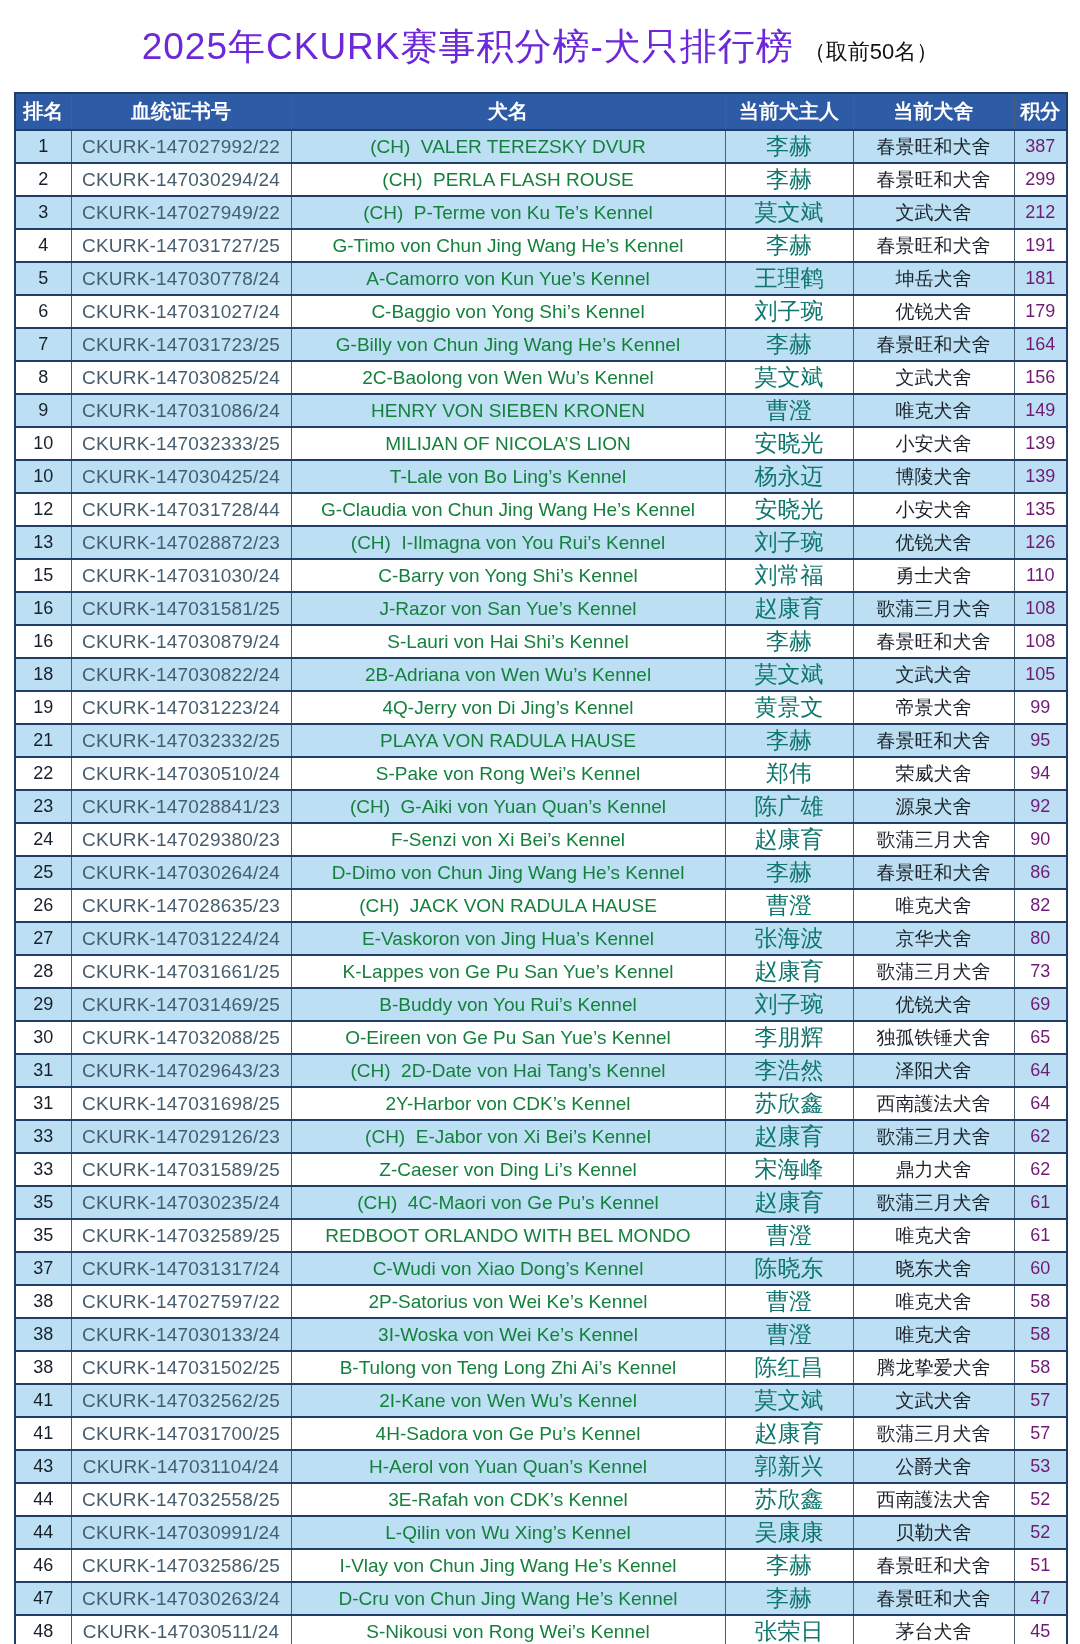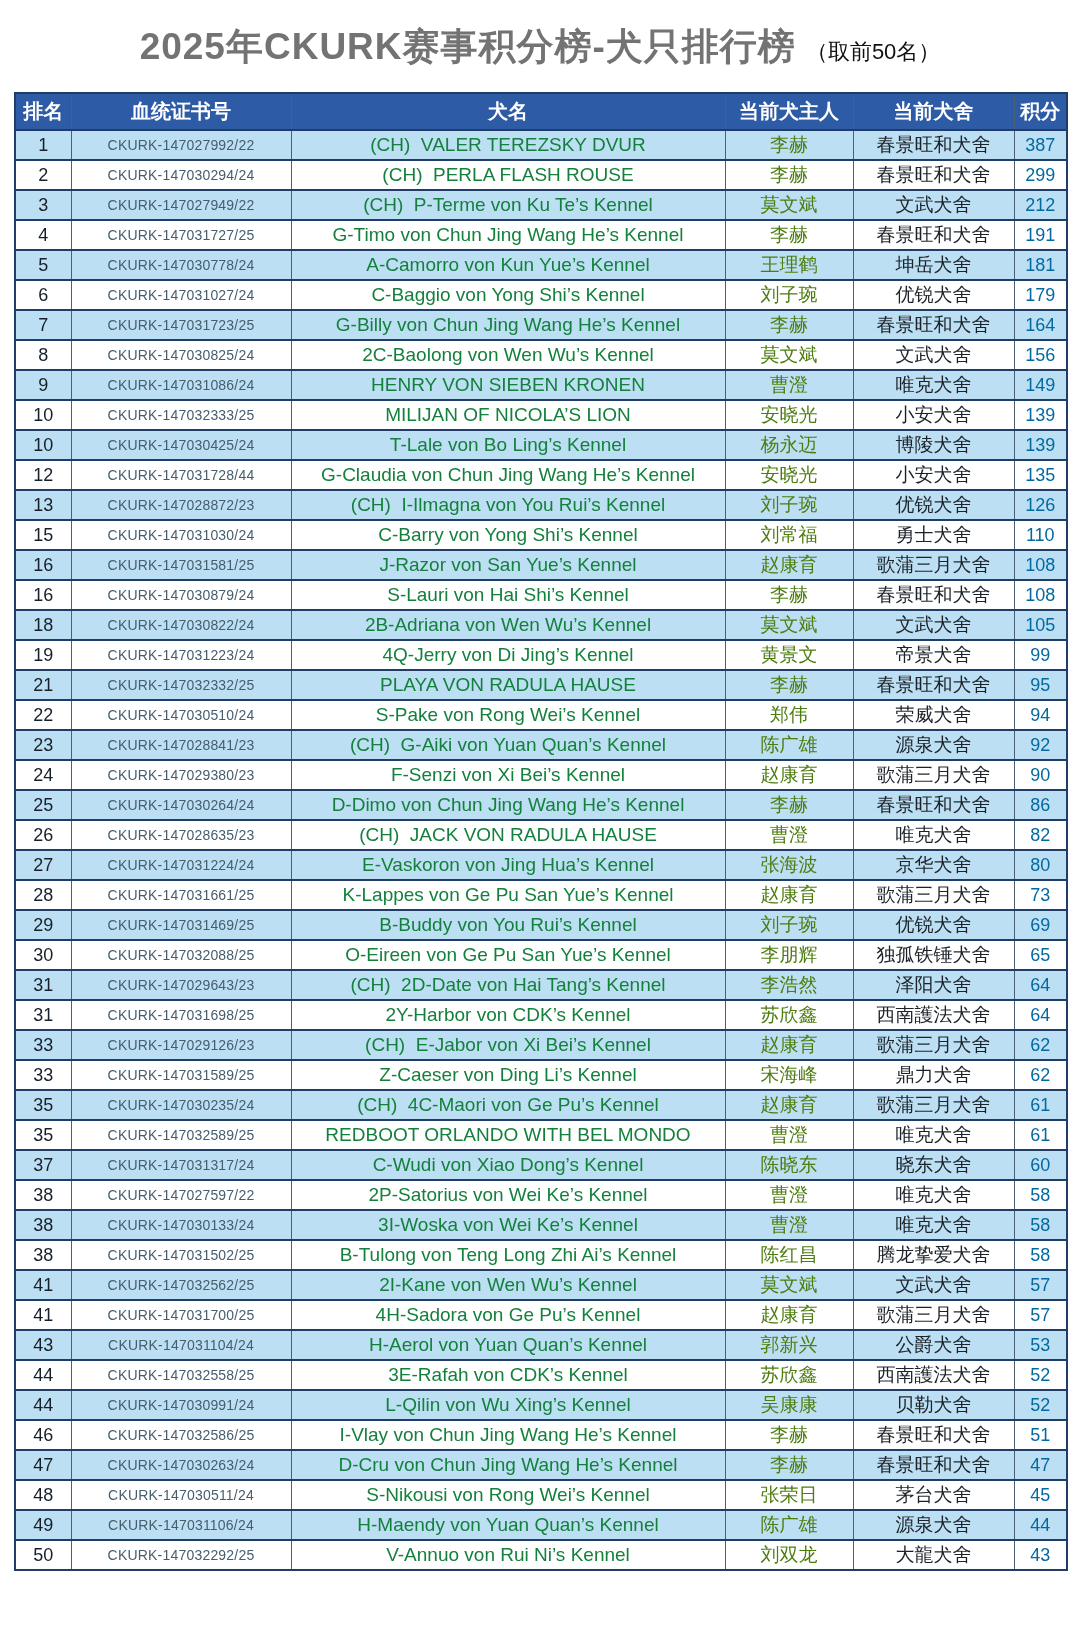--- a/index.html
+++ b/index.html
@@ -17,22 +17,22 @@
     overflow:hidden;
   }
   .title-wrap{
     text-align:center;
     padding-top:22px;
     white-space:nowrap;
   }
   .page-title{
     display:inline;
     font-size:37px;
-    font-weight:700;
-    color:#737373;
+    font-weight:400;
+    color:#6d28d9;
     letter-spacing:1px;
   }
   .title-suffix{
     display:inline;
     font-size:22px;
     font-weight:500;
     color:#111111;
     margin-left:10px;
   }
   table.rank-table{
@@ -59,25 +59,25 @@
   }
   .rank-table th,.rank-table td{
     border-left:1px solid var(--v-border);
     border-right:1px solid var(--v-border);
     border-top:2px solid var(--h-border);
     border-bottom:2px solid var(--h-border);
   }
   .rank-table tbody tr:nth-child(odd){background:var(--row-alt);}
   .rank-table tbody tr:nth-child(even){background:#ffffff;}
   td.rank{font-size:18px;color:#17202a;}
-  td.cert{font-size:14px;color:#455d6d;letter-spacing:0.2px;}
+  td.cert{font-size:19px;color:#455d6d;letter-spacing:0.2px;}
   td.name{font-size:19px;color:#15803d;white-space:pre;}
-  td.owner{font-size:19px;color:#4d7c0f;}
+  td.owner{font-size:23px;color:#0f766e;}
   td.kennel{font-size:19px;color:#1b2229;}
-  td.points{font-size:18px;color:#0369a1;}
+  td.points{font-size:18px;color:#701a75;}
 </style>
 </head>
 <body>
 
 <div class="title-wrap">
   <h1 class="page-title">2025年CKURK赛事积分榜-犬只排行榜</h1><span class="title-suffix">（取前50名）</span>
 </div>
 
 <table class="rank-table">
   <colgroup>

